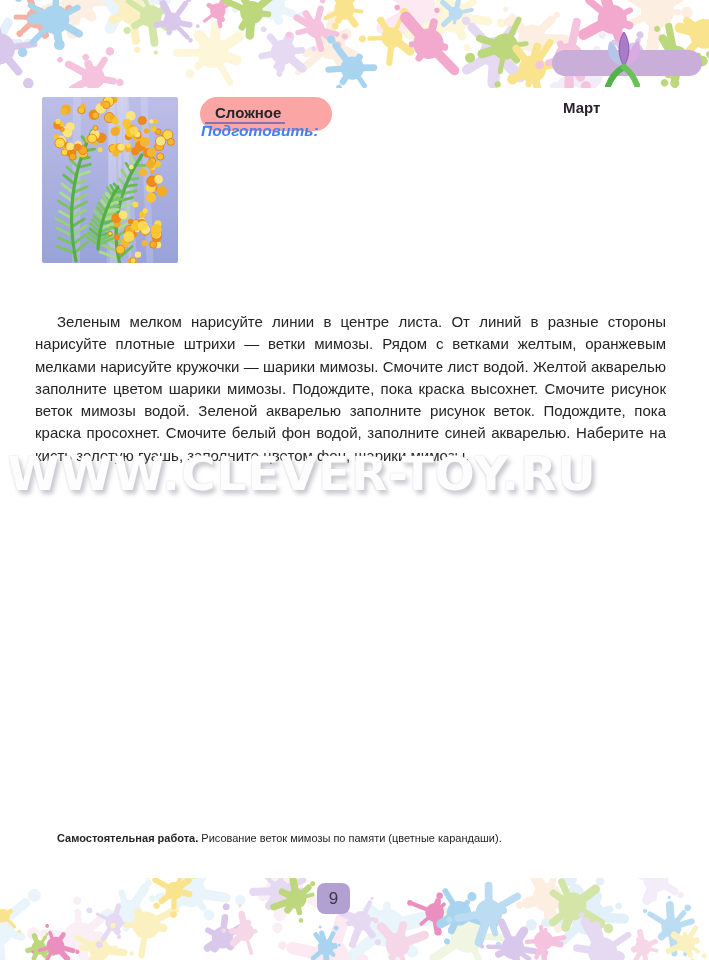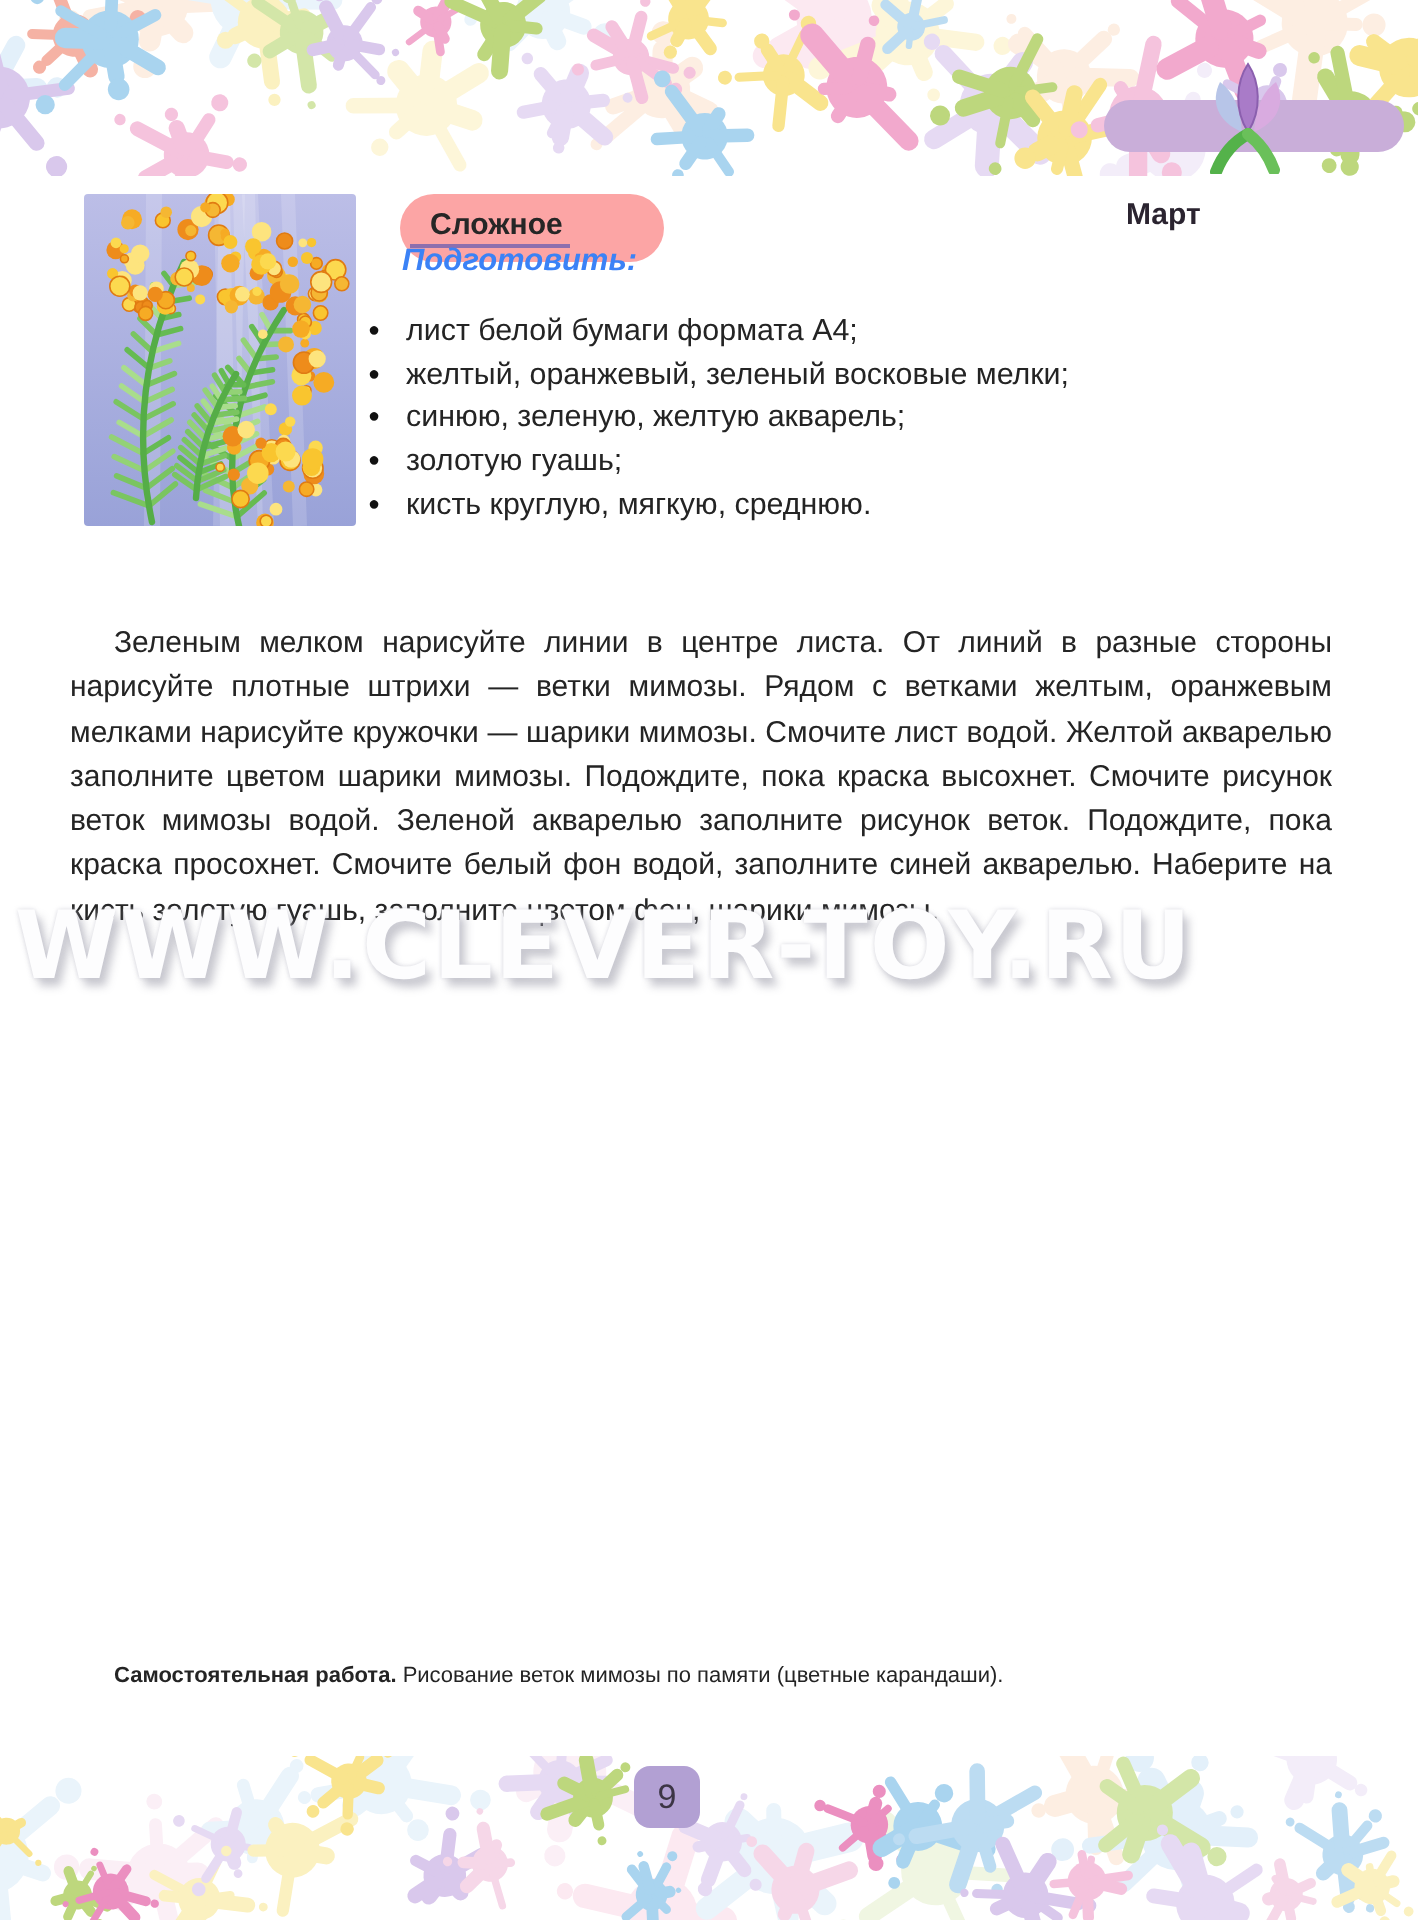--- a/index.html
+++ b/index.html
@@ -729,27 +729,20 @@
           <circle cx="60.7" cy="6.7" r="2.6" fill="#f6ab24"></circle>
         </g>
     </svg>
   </div>
 
   <div class="difficulty-pill">
     <span class="difficulty-label">Сложное</span>
   </div>
 
   <h3 class="prepare-heading">Подготовить:</h3>
-  <ul class="materials">
-    <li>лист белой бумаги формата А4;</li>
-    <li>желтый, оранжевый, зеленый восковые мелки;</li>
-    <li>синюю, зеленую, желтую акварель;</li>
-    <li>золотую гуашь;</li>
-    <li>кисть круглую, мягкую, среднюю.</li>
-  </ul>
 
   <p class="instructions">Зеленым мелком нарисуйте линии в центре листа. От линий в разные стороны нарисуйте плотные штрихи — ветки мимозы. Рядом с ветками желтым, оранжевым мелками нарисуйте кружочки — шарики мимозы. Смочите лист водой. Желтой акварелью заполните цветом шарики мимозы. Подождите, пока краска высохнет. Смочите рисунок веток мимозы водой. Зеленой акварелью заполните рисунок веток. Подождите, пока краска просохнет. Смочите белый фон водой, заполните синей акварелью. Наберите на кисть золотую гуашь, заполните цветом фон, шарики мимозы.</p>
 
   <div class="watermark">WWW.CLEVER-TOY.RU</div>
 
   <p class="homework"><b>Самостоятельная работа.</b> <span>Рисование веток мимозы по памяти (цветные карандаши).</span></p>
 
   <svg id="border-bottom" class="splat-border">
       <g transform="translate(-4.8 49.9) rotate(169) scale(1.59)" fill="#eaf4fb" stroke="#eaf4fb">
         <circle r="12" stroke="none"></circle>

